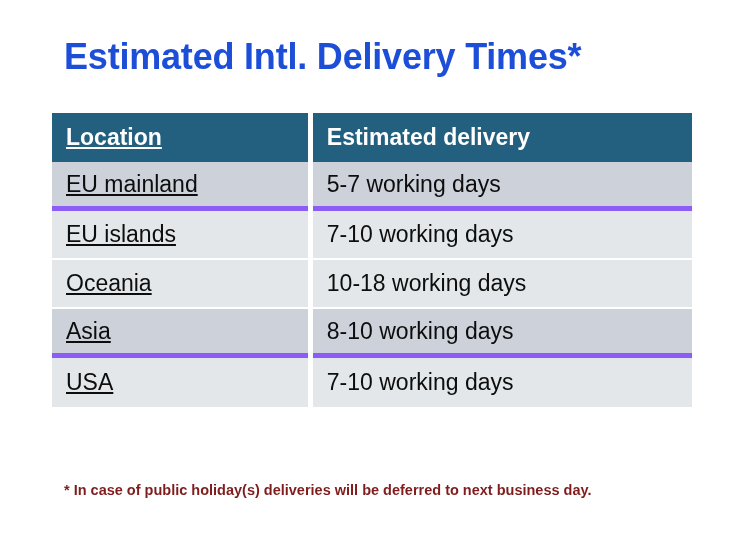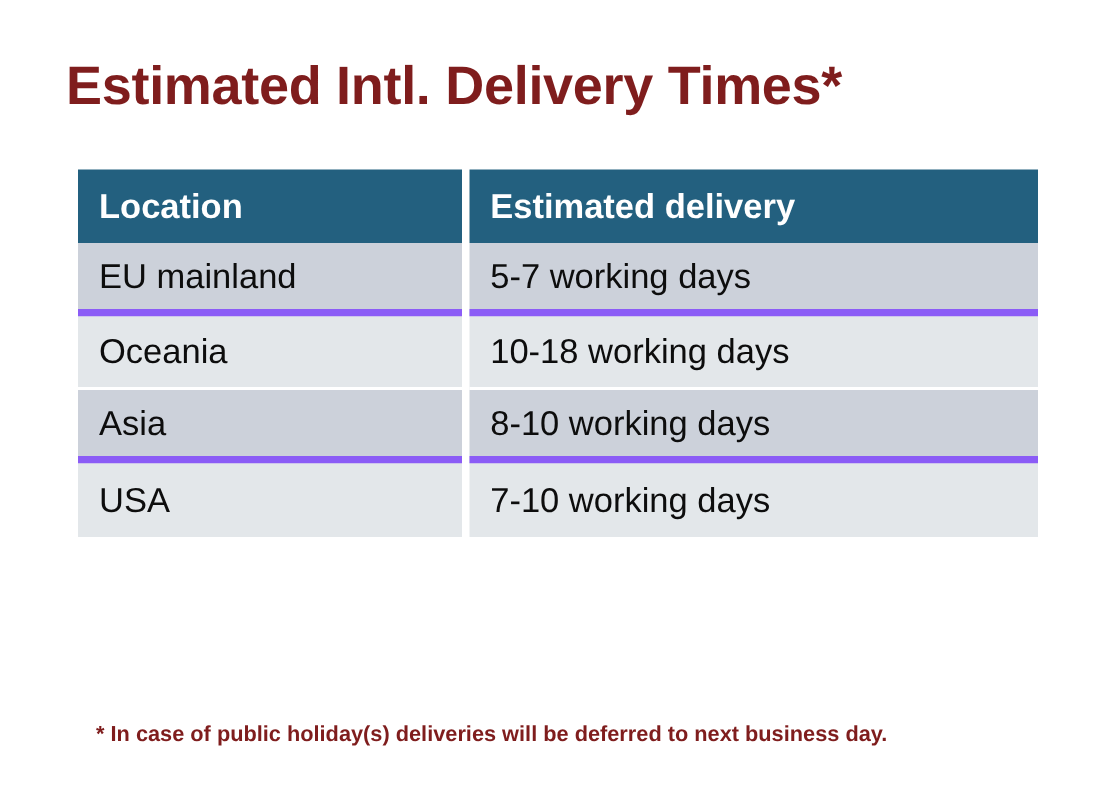--- a/index.html
+++ b/index.html
@@ -10,26 +10,26 @@
     width: 745px;
     height: 536px;
     background: #ffffff;
     font-family: "Liberation Sans", sans-serif;
     overflow: hidden;
     position: relative;
   }
 
   #page-title {
     position: absolute;
-    left: 44px;
+    left: 64px;
     top: 36px;
     font-size: 36px;
     font-weight: 600;
     letter-spacing: -0.2px;
-    color: #7f1d1d;
+    color: #1d4ed8;
     white-space: nowrap;
     line-height: 42px;
   }
 
   #delivery-table {
     position: absolute;
     left: 52px;
     top: 113px;
     width: 640px;
     border-collapse: separate;
@@ -45,21 +45,21 @@
     padding: 0 0 0 14px;
     text-align: left;
     vertical-align: middle;
     font-size: 23px;
     font-weight: 400;
     color: #0d0d0d;
     box-sizing: border-box;
   }
 
   
-  .col-location  { width: 264px; }
+  .col-location  { width: 264px; text-decoration: underline; }
   .col-gutter    { width: 5px; padding: 0 !important; background: #ffffff !important; }
   .col-delivery  { width: 393px; }
 
   
   #table-header-row { height: 47px; }
   #table-header-row th {
     background: #23607f;
     color: #ffffff;
     font-size: 23px;
     font-weight: 700;
@@ -96,20 +96,25 @@
       <th class="col-delivery">Estimated delivery</th>
     </tr>
   </thead>
   <tbody>
     <tr class="row-dark">
       <td class="col-location">EU mainland</td>
       <td class="col-gutter"></td>
       <td class="col-delivery">5-7 working days</td>
     </tr>
     <tr class="row-light">
+      <td class="col-location">EU islands</td>
+      <td class="col-gutter"></td>
+      <td class="col-delivery">7-10 working days</td>
+    </tr>
+    <tr class="row-light">
       <td class="col-location">Oceania</td>
       <td class="col-gutter"></td>
       <td class="col-delivery">10-18 working days</td>
     </tr>
     <tr class="row-dark">
       <td class="col-location">Asia</td>
       <td class="col-gutter"></td>
       <td class="col-delivery">8-10 working days</td>
     </tr>
     <tr class="row-light">

